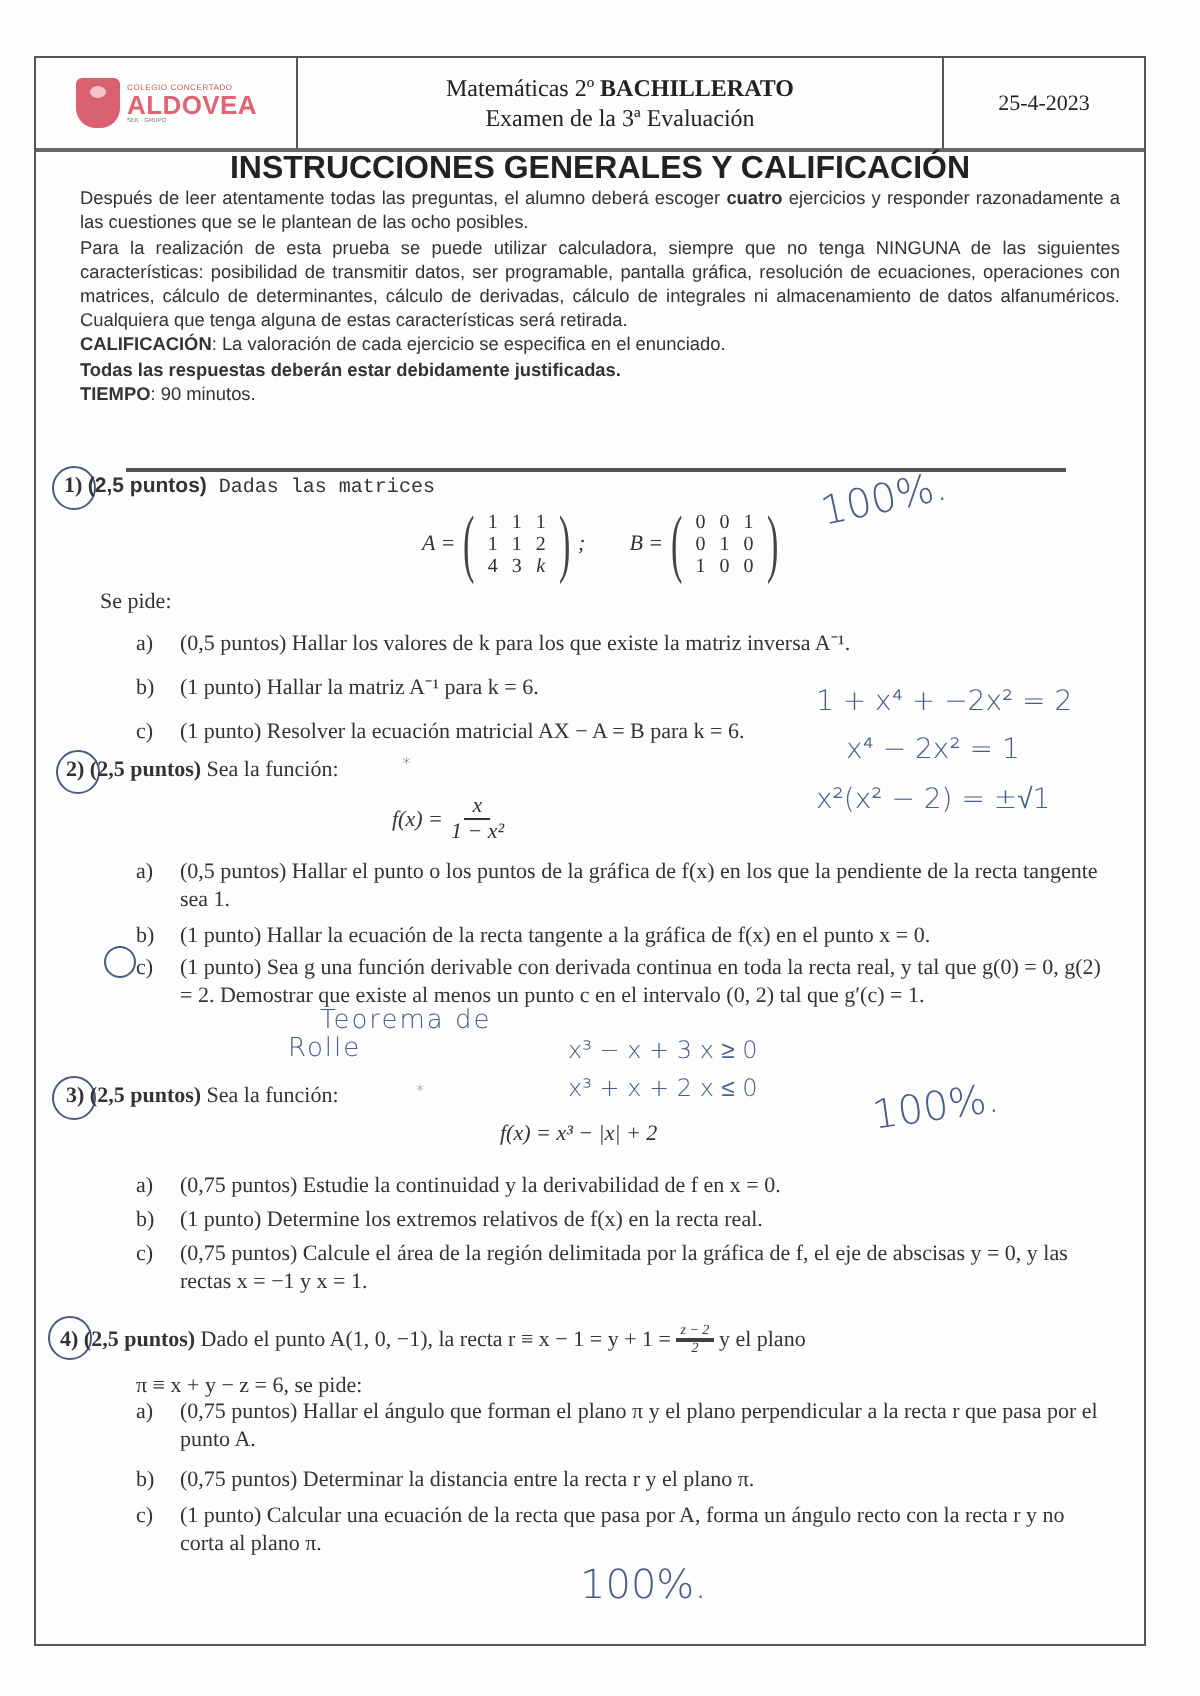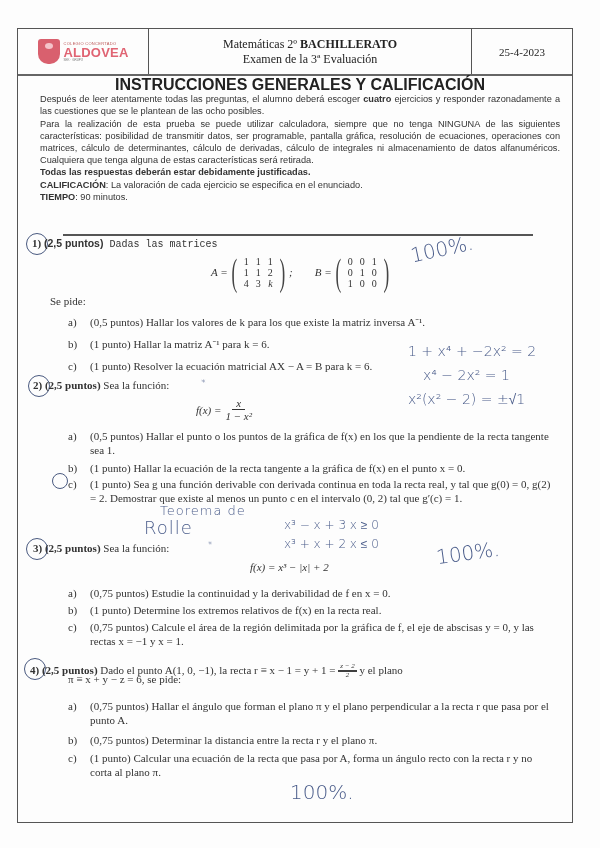--- a/index.html
+++ b/index.html
@@ -54,22 +54,22 @@
       <div><span>Matemáticas 2º </span><span class="bold">BACHILLERATO</span></div>
       <div>Examen de la 3ª Evaluación</div>
     </div>
     <div class="date-cell">25-4-2023</div>
   </div>
 
   <div class="instructions">
     <h2>INSTRUCCIONES GENERALES Y CALIFICACIÓN</h2>
     <p><span>Después de leer atentamente todas las preguntas, el alumno deberá escoger </span><b>cuatro</b><span> ejercicios y responder razonadamente a las cuestiones que se le plantean de las ocho posibles.</span></p>
     <p>Para la realización de esta prueba se puede utilizar calculadora, siempre que no tenga NINGUNA de las siguientes características: posibilidad de transmitir datos, ser programable, pantalla gráfica, resolución de ecuaciones, operaciones con matrices, cálculo de determinantes, cálculo de derivadas, cálculo de integrales ni almacenamiento de datos alfanuméricos. Cualquiera que tenga alguna de estas características será retirada.</p>
+    <p><b>CALIFICACIÓN</b><span>: La valoración de cada ejercicio se especifica en el enunciado.</span></p>
     <p><b>Todas las respuestas deberán estar debidamente justificadas.</b></p>
-    <p><b>CALIFICACIÓN</b><span>: La valoración de cada ejercicio se especifica en el enunciado.</span></p>
     <p><b>TIEMPO</b><span>: 90 minutos.</span></p>
   </div>
 
   <div class="divider"></div>
 
   <div class="content">
 
     <div class="circled" style="left:8px; top:204px;"></div>
     <div class="abs" style="left:14px; top:208px;">
       <span class="qnum">1)</span>
@@ -145,31 +145,31 @@
 
     <div class="circled" style="left:6px; top:629px;"></div>
     <div class="abs" style="left:12px; top:633px; width:520px; line-height:16px;">
       <span class="qnum">4)</span>
       <b>(2,5 puntos)</b><span> Dado el punto A(1, 0, −1), la recta r ≡ x − 1 = y + 1 =</span>
       <span class="small-frac">
           <span class="num">z − 2</span>
           <span>2</span>
         </span><span> y el plano</span>
     </div>
-    <div class="abs" style="left:50px; top:644px;">π ≡ x + y − z = 6, se pide:</div>
+    <div class="abs" style="left:50px; top:658px;">π ≡ x + y − z = 6, se pide:</div>
     <div class="item" style="top:670px;"><span class="lbl">a)</span><span style="display:inline-block;width:462px;vertical-align:top;">(0,75 puntos) Hallar el ángulo que forman el plano π y el plano perpendicular a la recta r que pasa por el punto A.</span></div>
     <div class="item" style="top:704px;"><span class="lbl">b)</span><span>(0,75 puntos) Determinar la distancia entre la recta r y el plano π.</span></div>
     <div class="item" style="top:722px;"><span class="lbl">c)</span><span style="display:inline-block;width:462px;vertical-align:top;">(1 punto) Calcular una ecuación de la recta que pasa por A, forma un ángulo recto con la recta r y no corta al plano π.</span></div>
   </div>
 
   <div class="hand" style="left:392px; top:208px; font-size:20px; transform:rotate(-12deg);">100%.</div>
   <div class="hand" style="left:390px; top:314px; font-size:14px;">1 + x⁴ + −2x² = 2</div>
   <div class="hand" style="left:405px; top:338px; font-size:14px;">x⁴ − 2x² = 1</div>
   <div class="hand" style="left:390px; top:362px; font-size:14px;">x²(x² − 2) = ±√1</div>
   <div class="hand" style="left:183px; top:349px; font-size:9px;">*</div>
   <div class="hand" style="left:142px; top:474px; font-size:13px; letter-spacing:1px;">Teorema de</div>
-  <div class="hand" style="left:126px; top:488px; font-size:18px; letter-spacing:1px;">Rolle</div>
+  <div class="hand" style="left:126px; top:488px; font-size:13px; letter-spacing:1px;">Rolle</div>
   <div class="hand" style="left:266px; top:489px; font-size:12px;">x³ − x + 3   x ≥ 0</div>
   <div class="hand" style="left:266px; top:508px; font-size:12px;">x³ + x + 2   x ≤ 0</div>
   <div class="hand" style="left:190px; top:512px; font-size:8px;">*</div>
   <div class="hand" style="left:418px; top:512px; font-size:20px; transform:rotate(-8deg);">100%.</div>
   <div class="hand" style="left:272px; top:751px; font-size:20px;">100%.</div>
 </div>
 
 </body></html>

